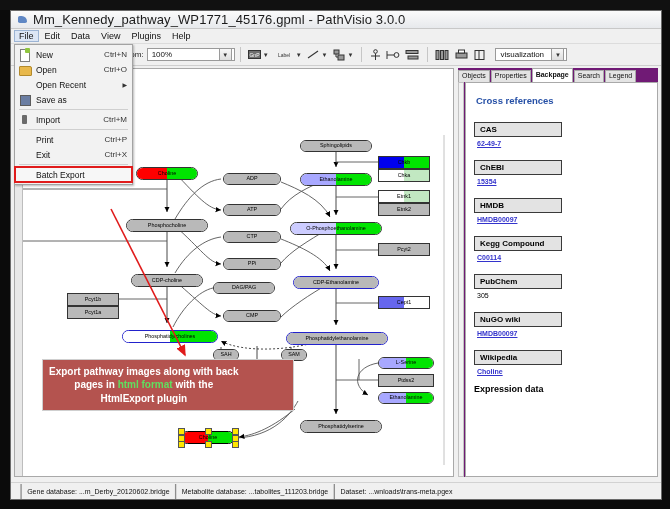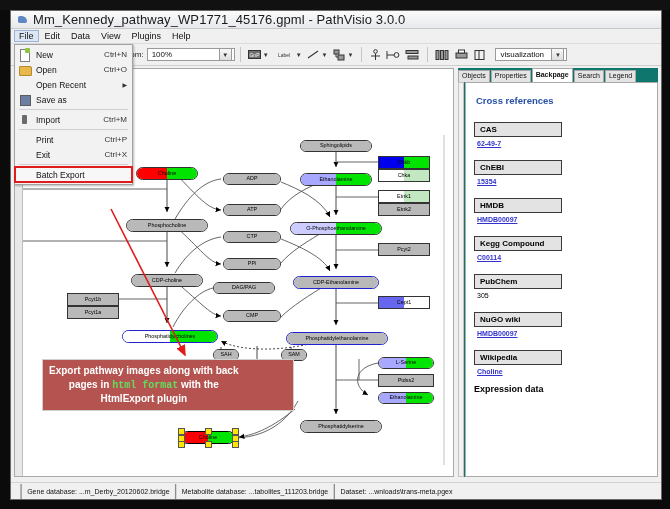--- a/index.html
+++ b/index.html
@@ -74,21 +74,21 @@
 
   
   .ic-doc:before{content:"";position:absolute;left:2px;top:0;width:8px;height:11px;background:#fff;border:1px solid #7d7d7d;}
   .ic-doc:after{content:"";position:absolute;left:7px;top:-1px;width:5px;height:5px;background:#8fc53f;border-radius:1px;}
   .ic-folder:before{content:"";position:absolute;left:1px;top:2px;width:11px;height:8px;background:#e8b84b;border:1px solid #b38a2c;border-radius:1px 2px 1px 1px;}
   .ic-save:before{content:"";position:absolute;left:2px;top:1px;width:9px;height:9px;background:#8e8e8e;border:1px solid #5c5c5c;}
   .ic-save.on:before{background:#6b7ea3;}
   .ic-imp:before{content:"";position:absolute;left:4px;top:1px;width:5px;height:9px;background:#6b6b6b;border-radius:1px;}
 
   
-  #rpanel{position:absolute;left:447px;top:2px;right:3px;bottom:5px;background:#0f766e;}
+  #rpanel{position:absolute;left:447px;top:2px;right:3px;bottom:5px;background:#701a75;}
   #tabs{position:absolute;left:0;top:0;right:0;height:14px;display:flex;align-items:flex-end;}
   .tab{font-size:7px;color:#111;background:#e4e4e4;border:1px solid #a9a9a9;border-bottom:none;
     padding:1px 3px 1px 3px;margin-right:1px;box-sizing:border-box;height:12px;white-space:nowrap;}
   .tab.sel{background:#fff;height:14px;padding-top:2px;font-weight:bold;}
   #rbody{position:absolute;left:0;top:14px;right:0;bottom:0;background:#fff;border:1px solid #a9a9a9;
     box-sizing:border-box;overflow:hidden;padding:8px 8px 0 8px;}
   #rscroll{position:absolute;left:0;top:14px;width:6px;bottom:0;background:#f2f2f2;border:1px solid #c3c3c3;box-sizing:border-box;}
   .xref-title{font-size:9.5px;font-weight:bold;color:#2650a6;margin:4px 0 12px 2px;}
   .xh{display:inline-block;min-width:88px;border:1px solid #3a3a3a;background:#e3e3e3;
       font-size:8px;font-weight:bold;color:#000;padding:2px 5px;box-sizing:border-box;}
@@ -100,21 +100,21 @@
   #statusbar{position:absolute;left:0;bottom:0;width:100%;height:17px;background:#f0f0f0;
     border-top:1px solid #d2d2d2;display:flex;align-items:center;box-sizing:border-box;padding-left:4px;}
   #statusbar .sb{font-size:7px;color:#111;white-space:nowrap;}
   #statusbar .sbsep{color:#8d8d8d;padding:0 4px;}
 
   
   #callout{position:absolute;left:19px;top:290px;width:252px;height:52px;background:#b4534f;
     border:1px solid #cfcfcf;box-sizing:border-box;display:flex;align-items:center;justify-content:flex-start;
     z-index:40;}
   #callout .ctxt{font-size:10px;font-weight:bold;color:#fff;text-align:center;line-height:1.35;padding:0 6px;}
-  #callout .grn{color:#5fe05f;font-family:Liberation Mono, monospace;}
+  #callout .grn{color:#5fe05f;}
 
   svg{display:block;}
 </style>
 </head>
 <body>
 
 <div id="frame">
   <div id="shadowband"></div>
 
   <div id="win">

